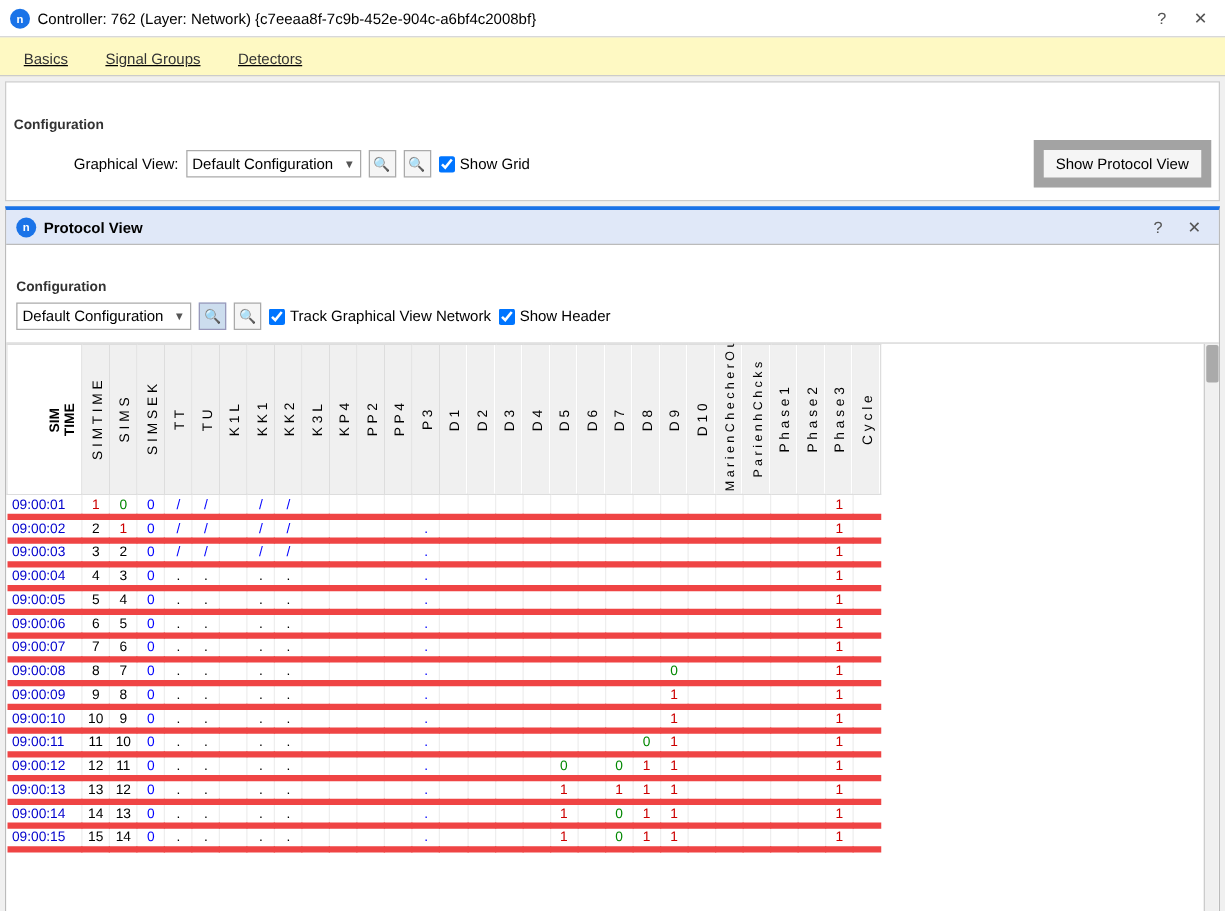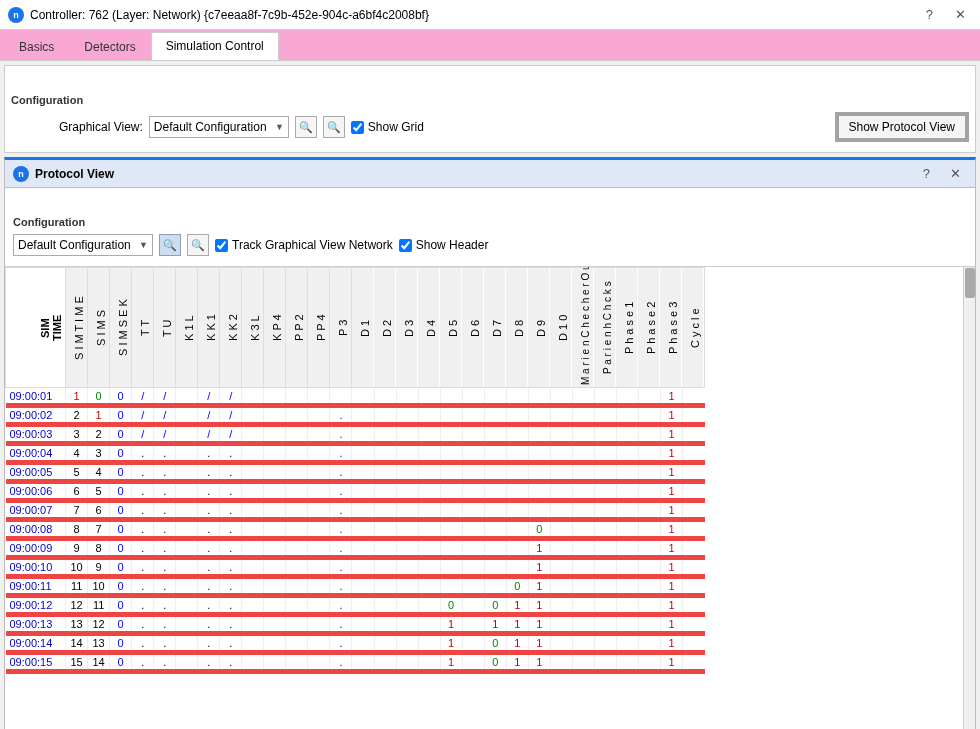--- a/index.html
+++ b/index.html
@@ -12,21 +12,21 @@
       display: flex;
       align-items: center;
       justify-content: space-between;
       height: 30px;
     }
     .title-bar-left { display: flex; align-items: center; gap: 6px; font-size: 12px; }
     .title-bar-icon { width: 16px; height: 16px; background: #1a73e8; border-radius: 50%; display: flex; align-items: center; justify-content: center; color: #fff; font-size: 9px; font-weight: bold; flex-shrink: 0; }
     .title-bar-right { display: flex; gap: 10px; }
     .title-bar-btn { background: none; border: none; cursor: pointer; font-size: 13px; color: #555; padding: 2px 6px; }
 
-    .tabs { display: flex; background: #f9a8d4; border-bottom: 1px solid #ccc; padding: 0 4px; }
+    .tabs { display: flex; background: #fef9c3; border-bottom: 1px solid #ccc; padding: 0 4px; text-decoration: underline; }
     .tab {
       padding: 6px 14px;
       cursor: pointer;
       border: 1px solid transparent;
       border-bottom: none;
       font-size: 12px;
       color: #333;
       background: transparent;
       margin-top: 3px;
     }
@@ -59,21 +59,21 @@
       width: 22px; height: 22px;
       border: 1px solid #aaa;
       background: #f5f5f5;
       display: flex; align-items: center; justify-content: center;
       cursor: pointer;
       font-size: 11px;
     }
     .checkbox-label { display: flex; align-items: center; gap: 4px; font-size: 12px; cursor: pointer; }
     .show-protocol-btn {
       margin-left: auto;
-      border: 4px solid #a3a3a3;
+      border: 8px solid #a3a3a3;
       background: #f5f5f5;
       padding: 4px 10px;
       font-size: 12px;
       cursor: pointer;
       color: #000;
     }
 
     .protocol-view-header {
       background: #e8e8e8;
       border: 1px solid #bbb;
@@ -155,22 +155,22 @@
     <span>Controller: 762 (Layer: Network) {c7eeaa8f-7c9b-452e-904c-a6bf4c2008bf}</span>
   </div>
   <div class="title-bar-right">
     <button class="title-bar-btn">?</button>
     <button class="title-bar-btn">✕</button>
   </div>
 </div>
 
 <div class="tabs">
   <div class="tab">Basics</div>
+  <div class="tab">Signal Groups</div>
   <div class="tab">Detectors</div>
-  <div class="tab active">Simulation Control</div>
 </div>
 
 <div class="main-panel">
   <div class="config-label">Configuration</div>
   <div class="toolbar">
     <span style="font-size:12px;margin-left:48px;">Graphical View:</span>
     <div class="dropdown">
       <span>Default Configuration</span>
       <span class="dropdown-arrow">▼</span>
     </div>

